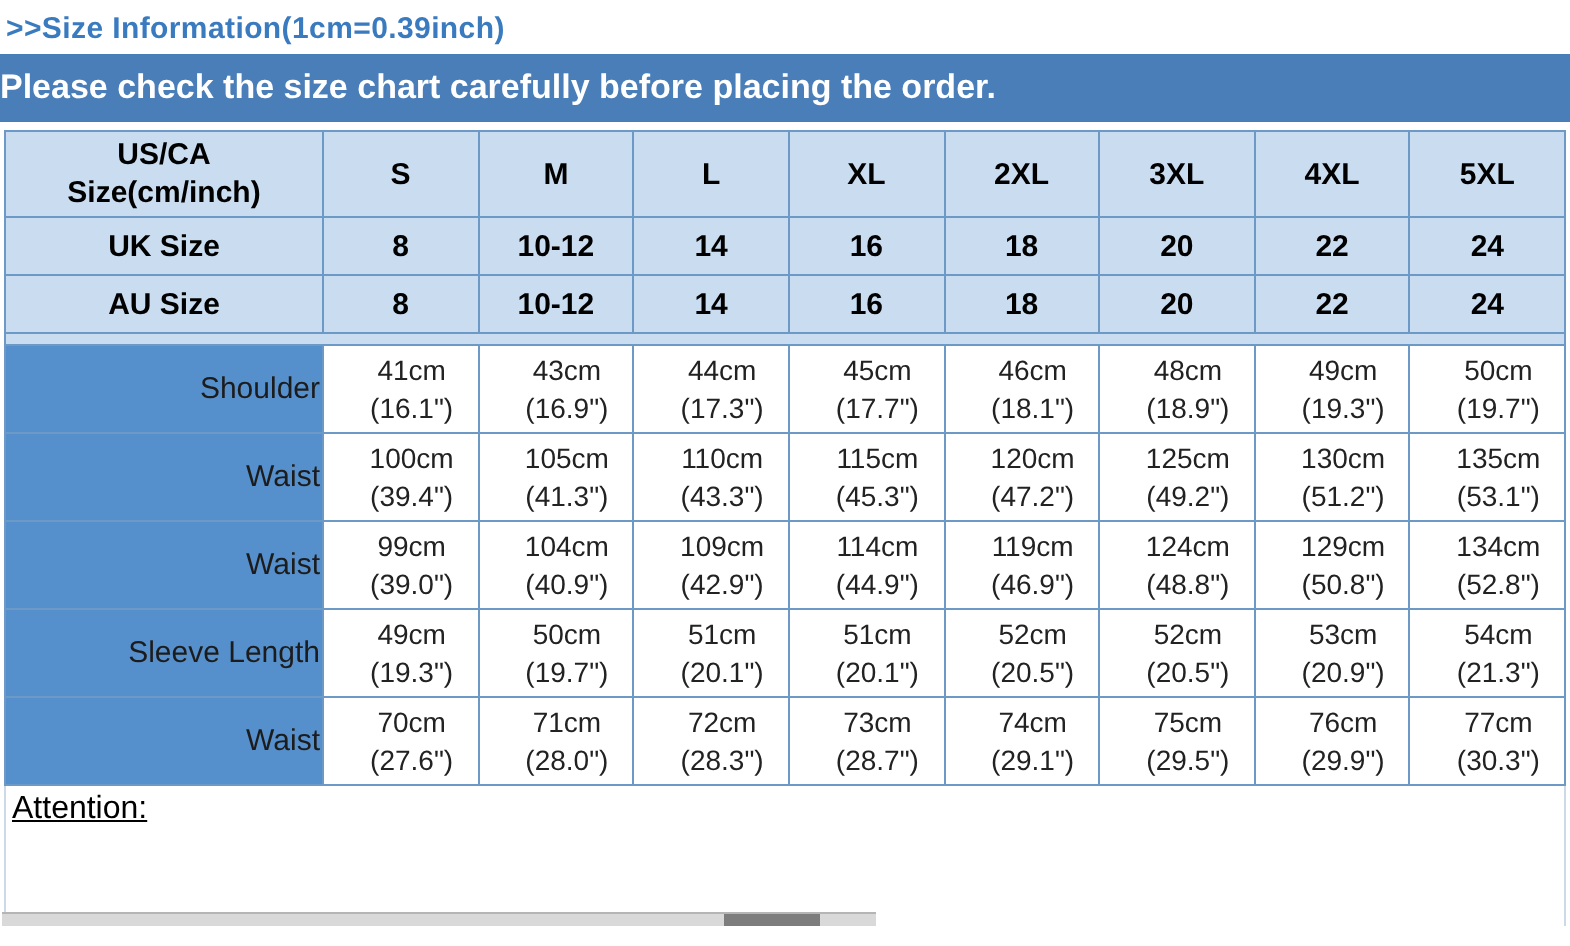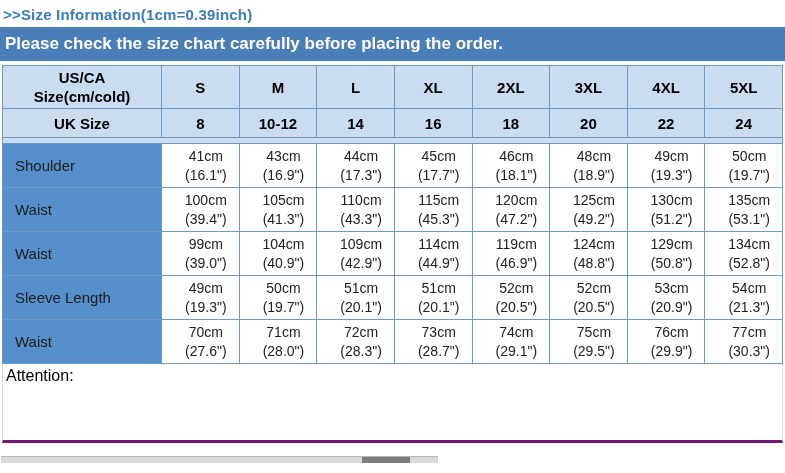--- a/index.html
+++ b/index.html
@@ -6,47 +6,47 @@
   body { font-family:"Liberation Sans", sans-serif; background:#ffffff; }
   .page {
     position:relative; width:785px; height:463px; background:#ffffff; overflow:hidden;
   }
   .page-title {
     color:#3A7BC0; font-weight:bold; font-size:15px;
     padding:6px 0 4px 3px; letter-spacing:0.2px;
   }
   .banner {
     background:#4A7EB8; color:#ffffff; font-weight:bold; font-size:17px;
-    height:34px; line-height:34px; padding-left:5px;
+    height:34px; line-height:34px; 
   }
   table.size-table {
     width:781px; margin:4px 2px 0 2px;
     border-collapse:collapse; table-layout:fixed;border-radius:32px;
   }
   table.size-table td {
     border:1px solid #6D99C7; text-align:center; vertical-align:middle;
     color:#000; overflow:hidden;
   }
   td.corner-cell { width:156px; }
   .row-header td { background:#C9DCF0; font-weight:bold; font-size:15px; height:40px; }
   .row-header .corner-line { line-height:19px; }
   .row-simple td { background:#C9DCF0; font-weight:bold; font-size:15px; height:26px; }
   .row-simple td.row-label-cell { font-size:15px;margin-left:17px; }
   .row-spacer td { background:#C9DCF0; height:5px; padding:0; border-left:1px solid #6D99C7; border-right:1px solid #6D99C7; }
   .row-meas { height:44px; }
   .row-meas td.meas-label {
-    background:#5590CC; text-align:left; padding-left:12px;
+    background:#5590CC; text-align:right; padding-left:12px;
     font-size:15px; color:#1c1c1c; font-weight:normal;
   }
   .row-meas td.meas-val { background:#ffffff; font-size:14px; color:#222;padding-left:12px; }
   .row-meas td.meas-val .line { line-height:19px; }
   .attention {
     margin:0 2px; height:74px;
     border:1px solid #cdd9e6; border-top:none; border-bottom:3px solid #701a75;
-    padding:2px 4px 0 3px; font-size:15px; color:#000; line-height:19.5px;
+    padding:2px 4px 0 3px; font-size:15px; color:#000; line-height:19.5px;text-decoration:underline;
   }
   .attention .att-heading { font-size:16px; }
   .hscroll-track {
     position:absolute; left:1px; bottom:0; width:437px; height:6px;
     background:#d9d9d9; border-top:1px solid #b5b5b5;
   }
   .hscroll-thumb {
     position:absolute; left:361px; top:0; width:48px; height:6px; background:#7d7d7d;
   }
 </style>
@@ -57,21 +57,21 @@
 
   <div class="page-title">&gt;&gt;Size Information(1cm=0.39inch)</div>
 
   <div class="banner">Please check the size chart carefully before placing the order.</div>
 
   <table class="size-table">
     <tbody>
         <tr class="row-header">
           <td class="corner-cell">
             <div class="corner-line">US/CA</div>
-            <div class="corner-line">Size(cm/cold)</div>
+            <div class="corner-line">Size(cm/inch)</div>
           </td>
           <td>S</td>
           <td>M</td>
           <td>L</td>
           <td>XL</td>
           <td>2XL</td>
           <td>3XL</td>
           <td>4XL</td>
           <td>5XL</td>
         </tr>
@@ -79,20 +79,31 @@
           <td class="row-label-cell">UK Size</td>
           <td>8</td>
           <td>10-12</td>
           <td>14</td>
           <td>16</td>
           <td>18</td>
           <td>20</td>
           <td>22</td>
           <td>24</td>
         </tr>
+        <tr class="row-simple">
+          <td class="row-label-cell">AU  Size</td>
+          <td>8</td>
+          <td>10-12</td>
+          <td>14</td>
+          <td>16</td>
+          <td>18</td>
+          <td>20</td>
+          <td>22</td>
+          <td>24</td>
+        </tr>
         <tr class="row-spacer">
           <td colspan="9"></td>
         </tr>
         <tr class="row-meas">
           <td class="meas-label">Shoulder</td>
           <td class="meas-val">
             <div class="line">41cm</div>
             <div class="line">(16.1")</div>
           </td>
           <td class="meas-val">

